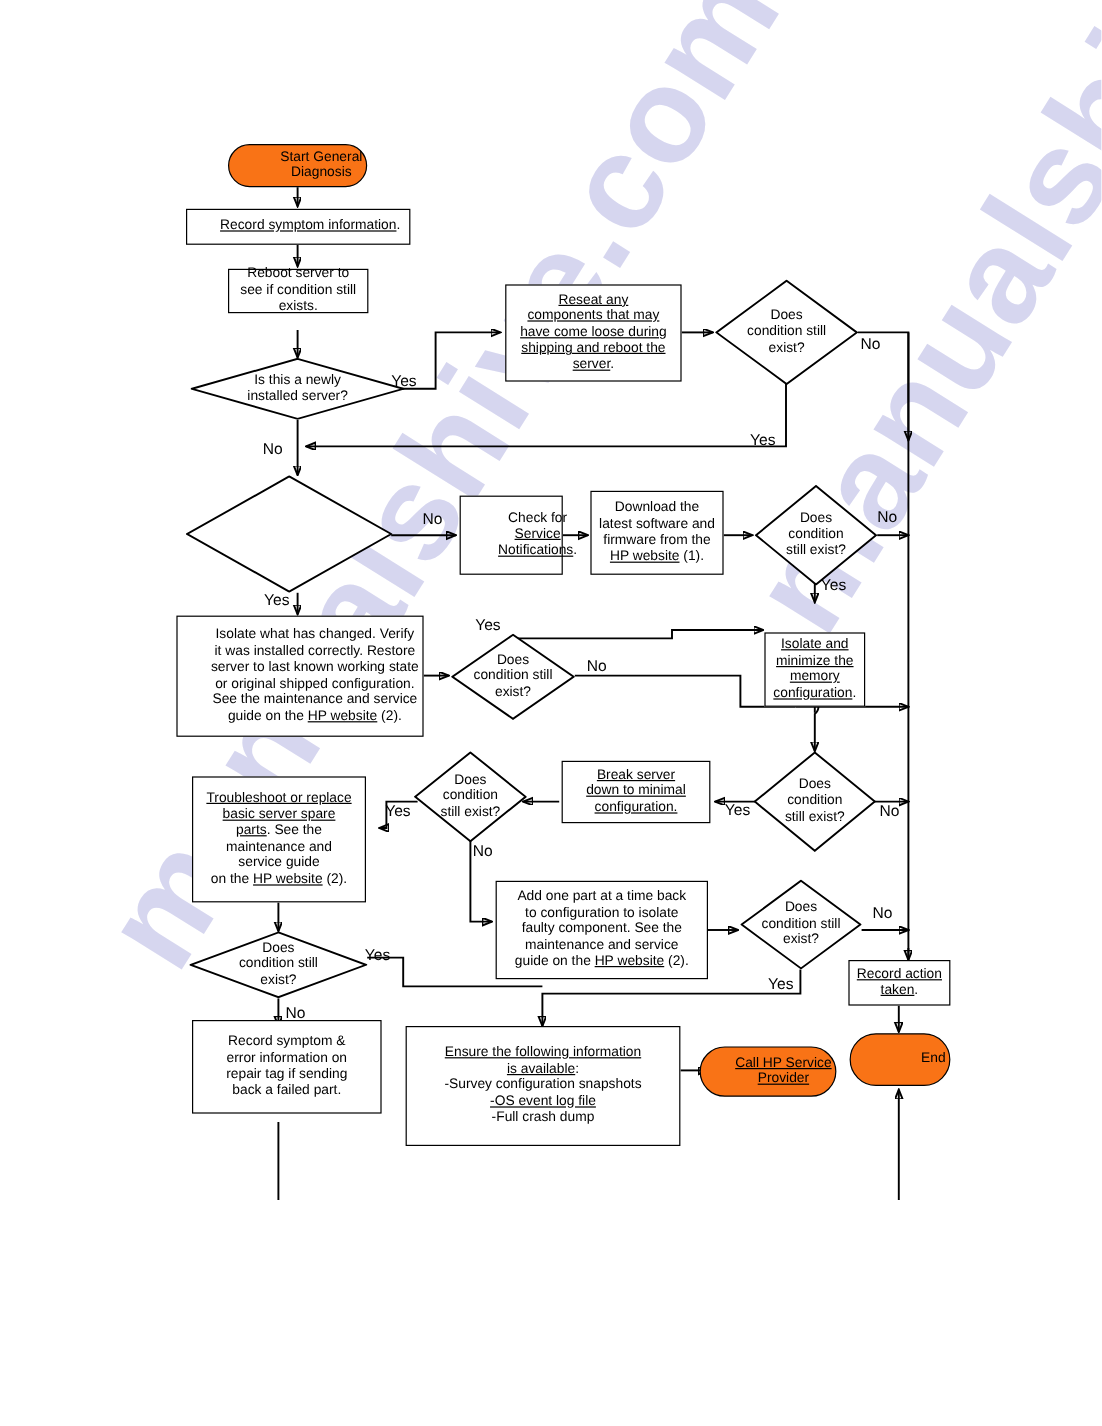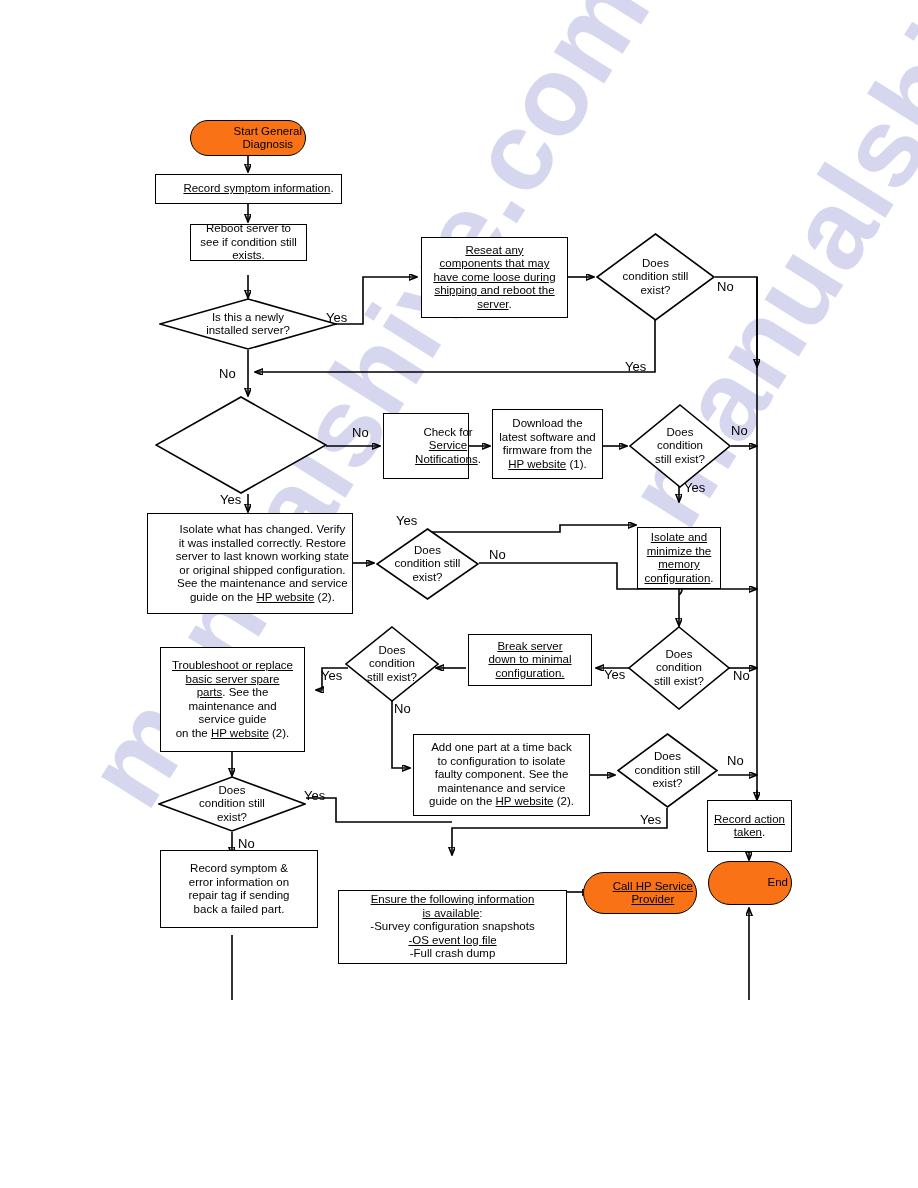--- a/index.html
+++ b/index.html
@@ -394,37 +394,37 @@
       <div class="diamond-shape">
         <svg viewBox="0 0 148 56" preserveAspectRatio="none">
             <polygon points="74,1 147,28 74,55 1,28" fill="#fff" stroke="#000" stroke-width="1.6" vector-effect="non-scaling-stroke"></polygon>
           </svg>
       </div>
       <span class="txt">
         <span>Does</span><br><span>condition still</span><br><span>exist?</span>
       </span>
     </div>
 
-    <div class="node proc" style="left:707px; top:800px; width:85px; height:52px;">
+    <div class="node proc" style="left:707px; top:800px; width:85px; height:38px;">
       <span class="txt">
         <u>Record action</u><br>
         <u>taken</u><span>.</span>
       </span>
     </div>
 
     <div class="node proc" style="left:160px; top:850px; width:158px; height:78px;">
       <span class="txt">
         <span>Record symptom &amp;</span><br>
         <span>error information on</span><br>
         <span>repair tag if sending</span><br>
         <span>back a failed part.</span>
       </span>
     </div>
 
-    <div class="node proc" style="left:338px; top:855px; width:229px; height:74px;margin-top:35px;">
+    <div class="node proc" style="left:338px; top:855px; width:229px; height:100px;">
       <span class="txt">
         <u>Ensure the following information</u><br>
         <u>is available</u><span>:</span><br>
         <span>-Survey configuration snapshots</span><br>
         <u>-OS event log file</u><br>
         <span>-Full crash dump</span>
       </span>
     </div>
 
     <div class="node term" style="left:583px; top:872px; width:114px; height:42px;">

